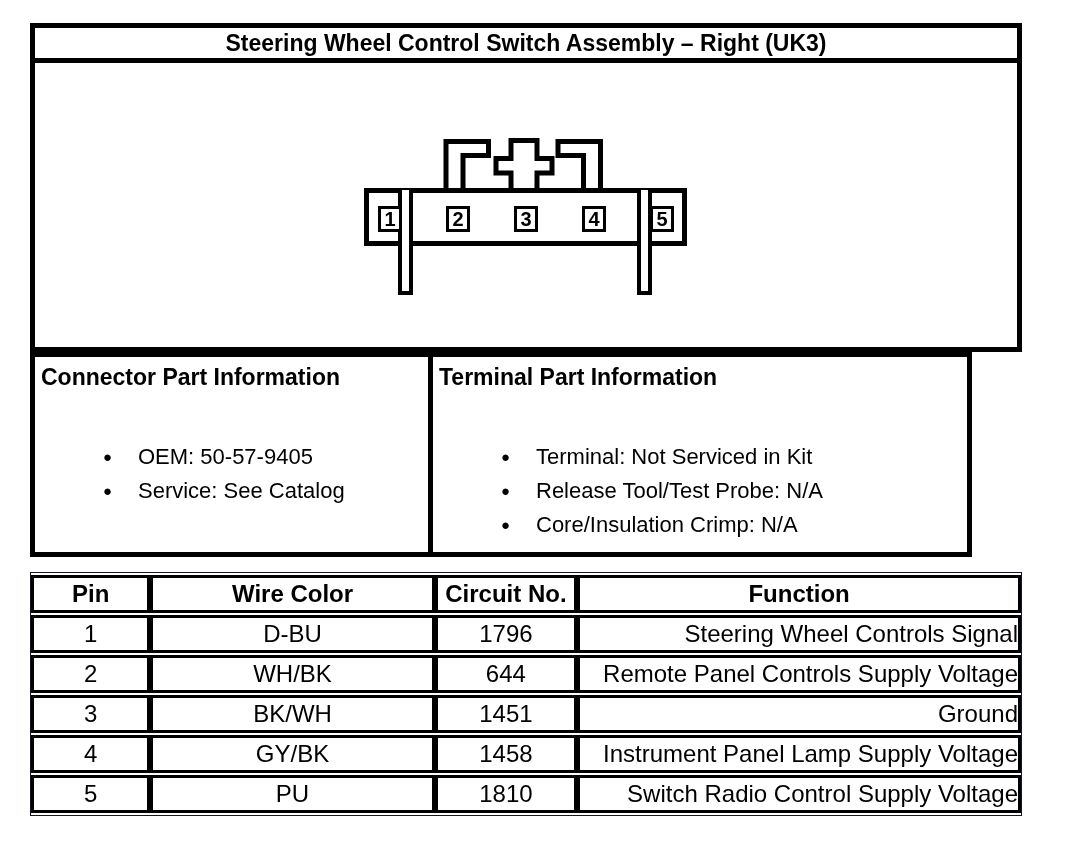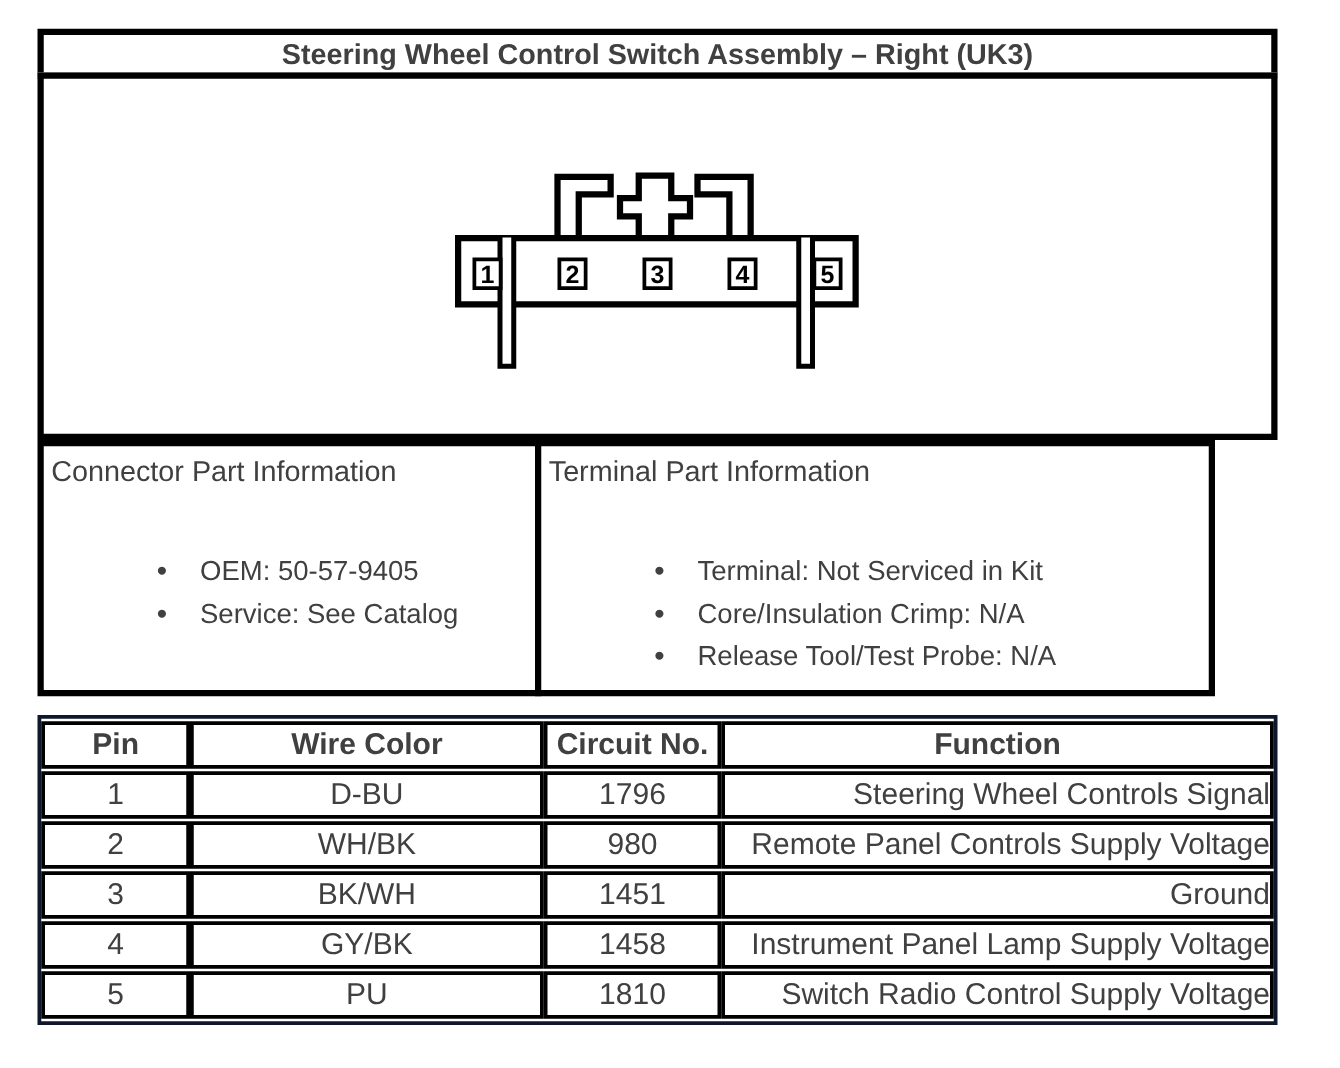--- a/index.html
+++ b/index.html
@@ -1,54 +1,54 @@
 <!DOCTYPE html>
 <html><head>
 <meta charset="utf-8">
 <style>
   html,body { margin:0; padding:0; background:#fff; }
   .canvas {
     position:relative; width:1072px; height:854px; background:#fff;
-    font-family:"Liberation Sans", sans-serif; color:#404040;
+    font-family:"Liberation Sans", sans-serif; color:#000000;
     overflow:hidden;
   }
   .cell { position:absolute; box-sizing:border-box; border:5px solid #000; background:#fff; }
 
   
   .title-cell { left:30px; top:23px; width:992px; height:40px; }
   .title-cell .t {
     font-size:23px; font-weight:bold; text-align:center; line-height:30px;
     white-space:nowrap;
   }
 
   
   .diagram-cell { left:30px; top:58px; width:992px; height:294px; }
   .diagram-svg { position:absolute; left:0; top:0; width:1072px; height:854px; pointer-events:none; }
 
   
   .conn-info-cell { left:30px;  top:352px; width:403px; height:205px; }
   .term-info-cell { left:428px; top:352px; width:544px; height:205px; }
   .info-heading {
-    font-size:23px; font-weight:normal; line-height:28px; padding:6px 12px 0 6px;
+    font-size:23px; font-weight:bold; line-height:28px; padding:6px 12px 0 6px;
     white-space:nowrap;
   }
   ul.bullets {
     margin:49px 0 0 0; padding:0 0 0 103px; list-style:none;
     font-size:22px; line-height:34px;
   }
-  ul.bullets li { position:relative; white-space:nowrap;margin-left:22px; }
+  ul.bullets li { position:relative; white-space:nowrap; }
   ul.bullets li::before {
     content:"\25CF"; position:absolute; left:-35px; font-size:15px;
   }
 
   
   table.pin-table {
     position:absolute; left:30px; top:572px; width:992px;
     border-collapse:separate; border-spacing:0 2px; table-layout:fixed;
-    border:3px solid #0f172a; background:#fff;
+    border:1px solid #0f172a; background:#fff;
   }
   table.pin-table th, table.pin-table td {
     border:3px solid #000; height:32px; padding:0;
     font-size:24px; text-align:center; vertical-align:middle;
     overflow:hidden; white-space:nowrap;
   }
   table.pin-table th { font-weight:bold; }
   table.pin-table td.fn, table.pin-table th.fn { }
   table.pin-table td.fn { text-align:right; padding-left:3px; }
 </style>
@@ -99,22 +99,22 @@
     <ul class="bullets">
       <li>OEM: 50-57-9405</li>
       <li>Service: See Catalog</li>
     </ul>
   </div>
 
   <div class="cell term-info-cell">
     <div class="info-heading">Terminal Part Information</div>
     <ul class="bullets">
       <li>Terminal: Not Serviced in Kit</li>
+      <li>Release Tool/Test Probe: N/A</li>
       <li>Core/Insulation Crimp: N/A</li>
-      <li>Release Tool/Test Probe: N/A</li>
     </ul>
   </div>
 
   <table class="pin-table">
     <colgroup>
       <col style="width:119px">
         <col style="width:283px">
         <col style="width:142px">
         <col style="width:442px">
     </colgroup>
@@ -127,21 +127,21 @@
     </tr>
     <tr>
       <td>1</td>
       <td>D-BU</td>
       <td>1796</td>
       <td class="fn">Steering Wheel Controls Signal</td>
     </tr>
     <tr>
       <td>2</td>
       <td>WH/BK</td>
-      <td>980</td>
+      <td>644</td>
       <td class="fn">Remote Panel Controls Supply Voltage</td>
     </tr>
     <tr>
       <td>3</td>
       <td>BK/WH</td>
       <td>1451</td>
       <td class="fn">Ground</td>
     </tr>
     <tr>
       <td>4</td>

